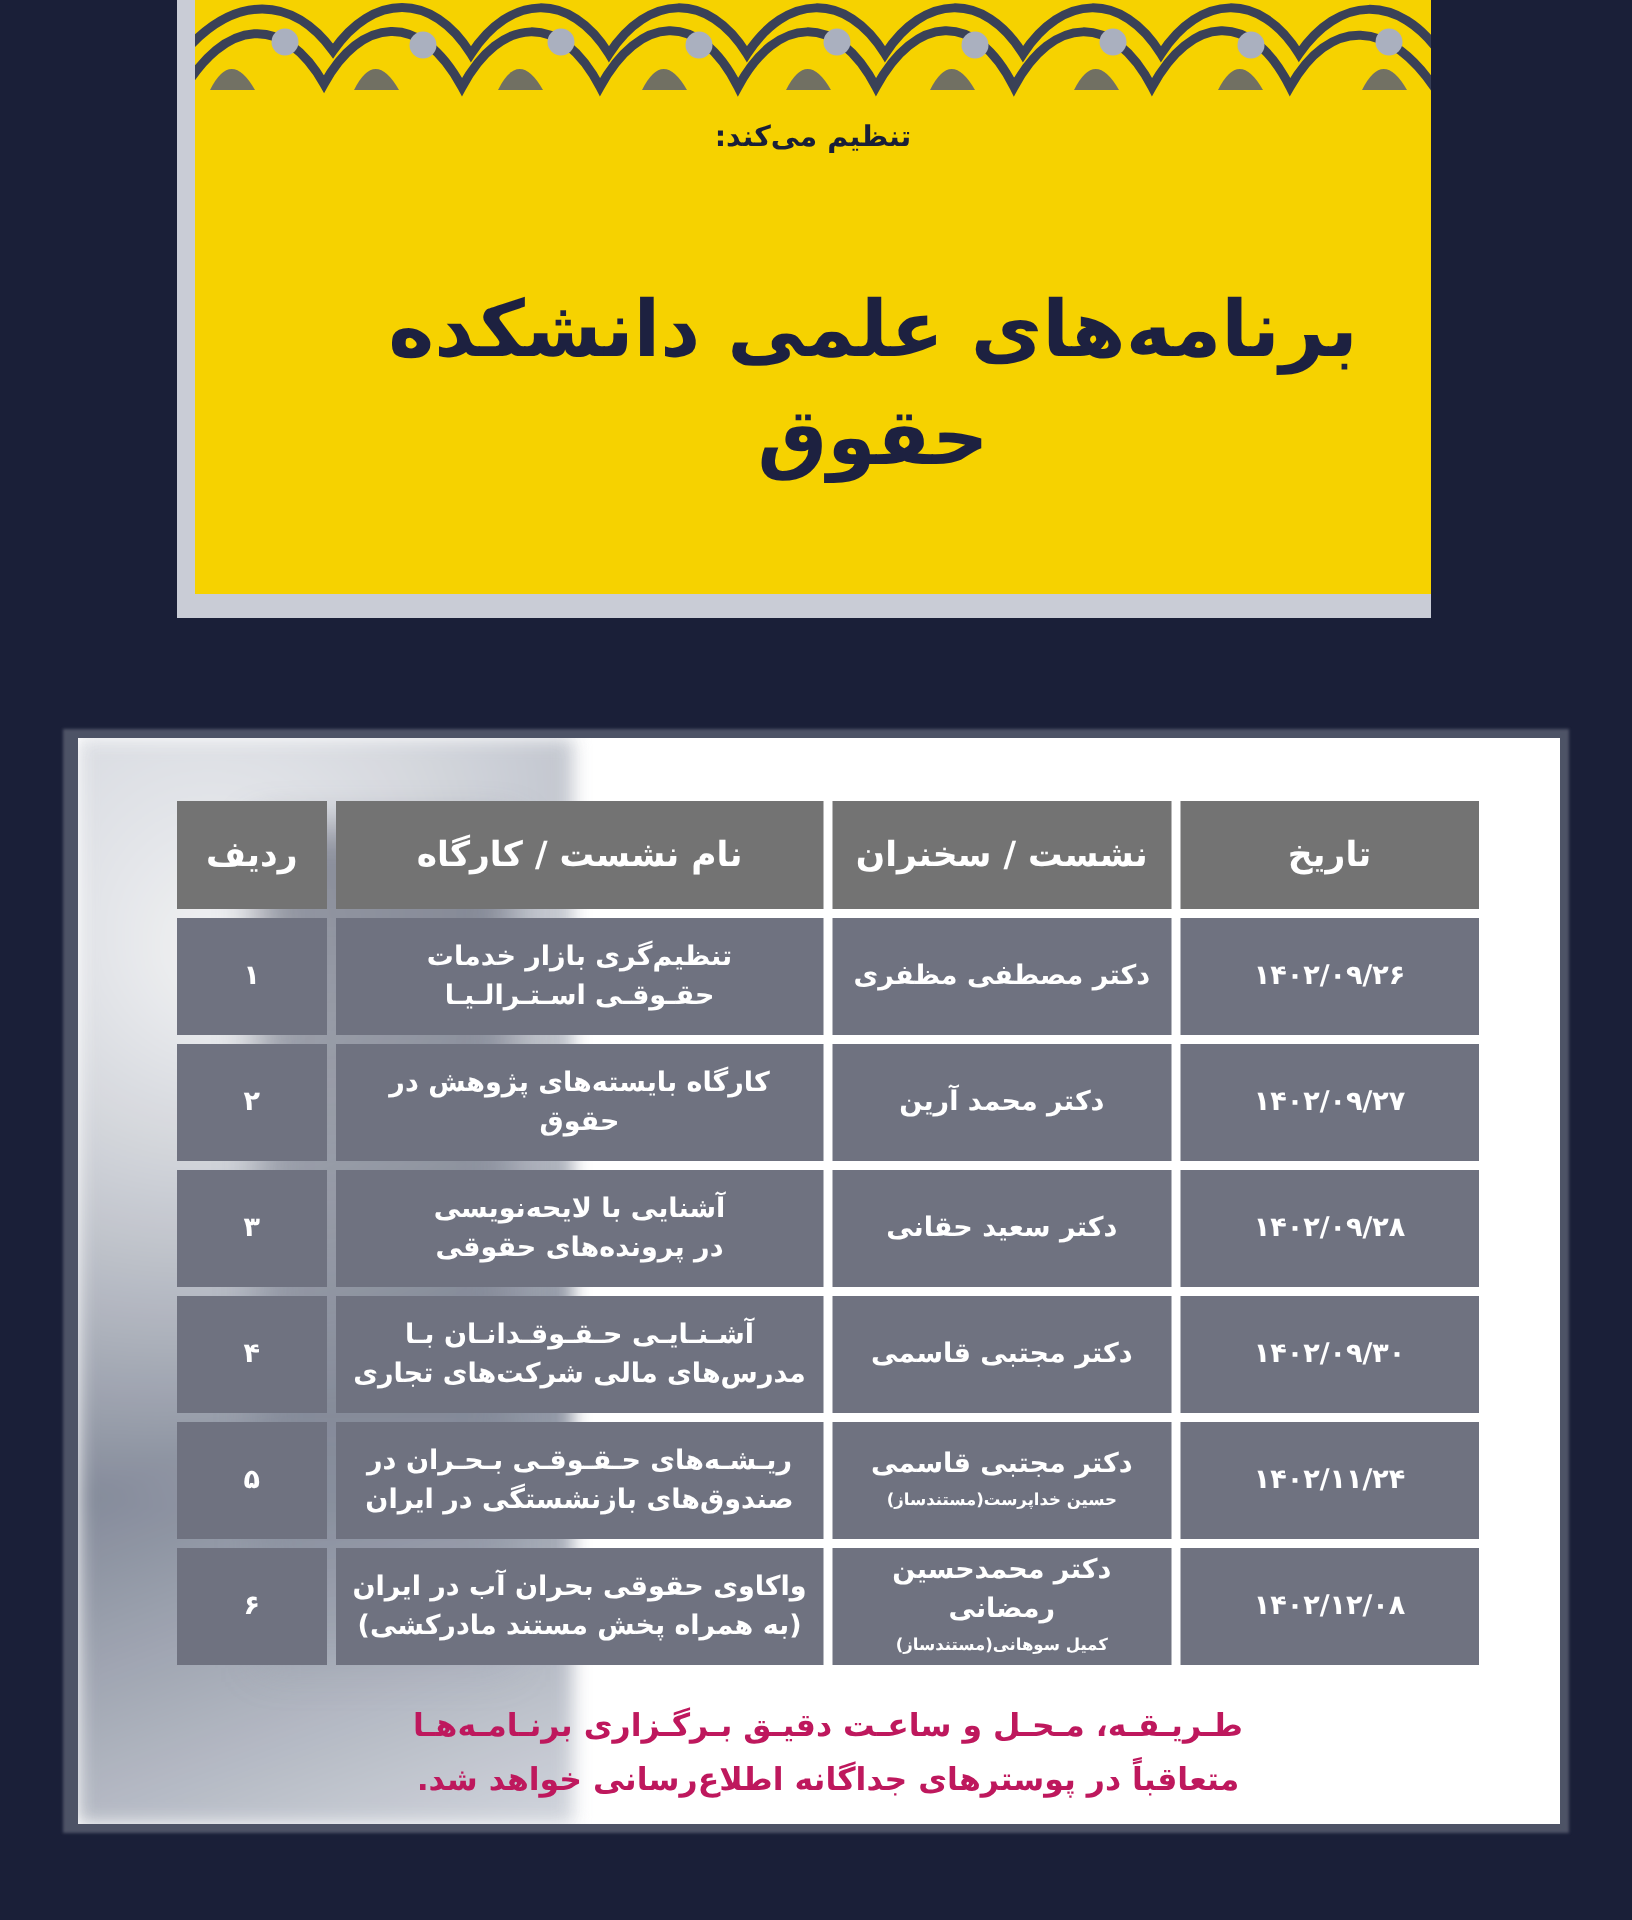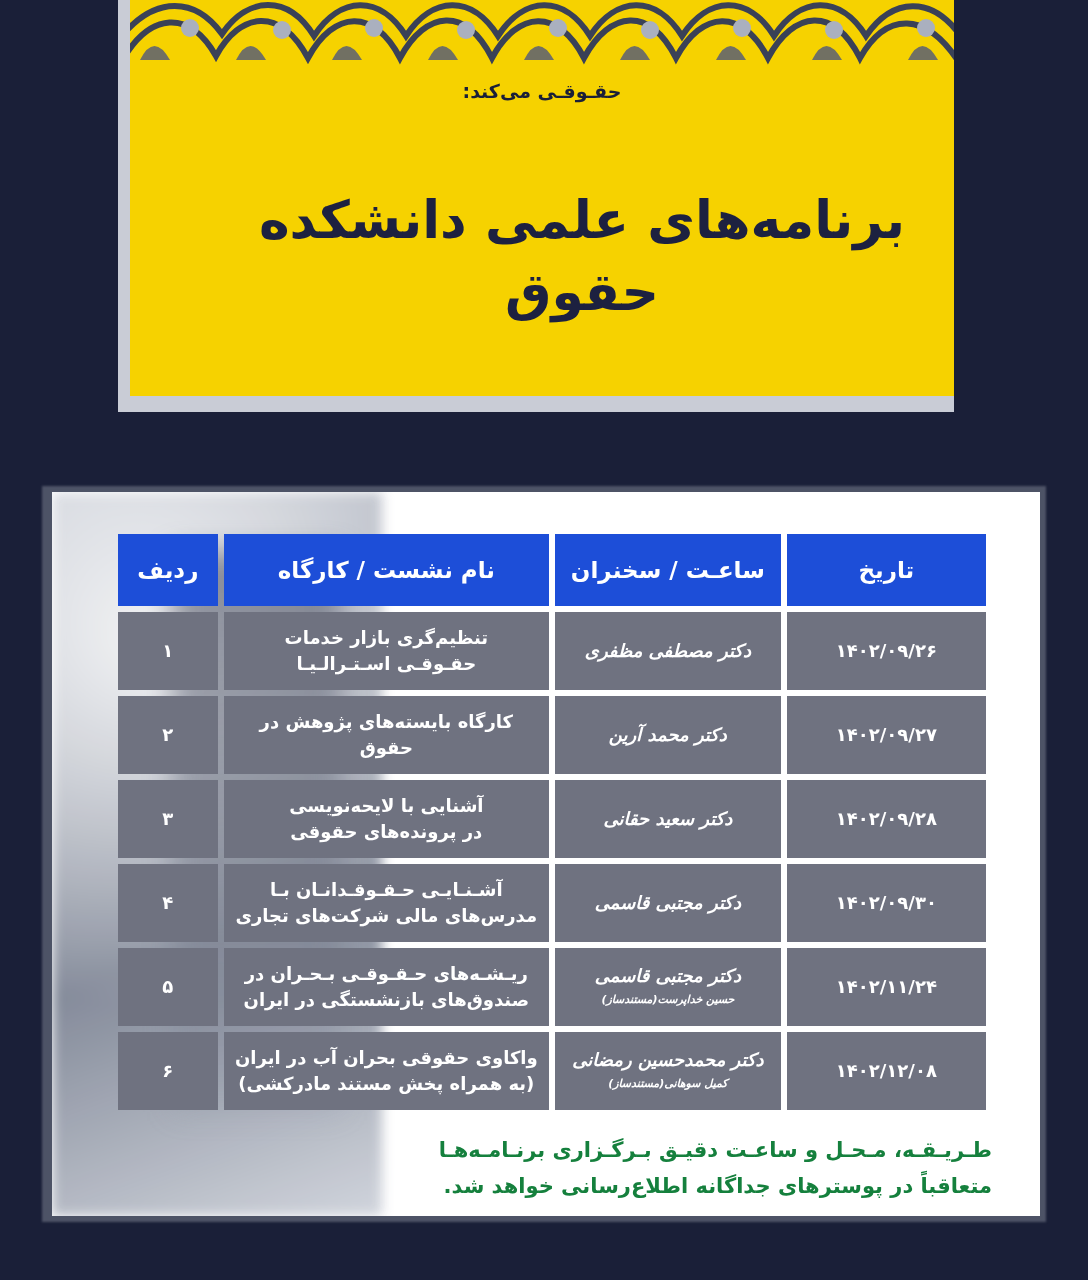--- a/index.html
+++ b/index.html
@@ -106,21 +106,21 @@
   
   table.schedule {
     position: absolute;
     right: 48px; top: 36px;
     width: 880px;
     border-collapse: separate;
     border-spacing: 6px 6px;
     direction: rtl;
   }
   table.schedule th {
-    background: #1d4ed8;
+    background: #737373;
     color: #ffffff;
     font-size: 23px;
     font-weight: bold;
     height: 72px;
     vertical-align: middle;
     text-align: center;
   }
   table.schedule td {
     background: #6f7280;
     color: #ffffff;
@@ -132,32 +132,32 @@
     line-height: 26px;
     padding: 2px 10px;
   }
   .col-row   { width: 98px; }
   .col-title { width: 320px; }
   .col-sp    { width: 222px; }
   .col-date  { width: 196px; }
 
   td.cell-row  { font-size: 22px; }
   td.cell-date { font-size: 21px; letter-spacing: 1px; }
-  td.cell-sp   { font-size: 19px; font-style: italic; }
+  td.cell-sp   { font-size: 19px; }
   td.cell-sp .sub { display:block; font-size: 11px; font-weight: bold; line-height: 22px; }
   td.cell-title .ln { display:block; }
 
   
   .footer-note {
     position: absolute;
     right: 48px; top: 640px;
     width: 880px;
     direction: rtl;
-    text-align: right;
-    color: #15803d;
+    text-align: center;
+    color: #be185d;
     font-size: 21px;
     font-weight: bold;
     line-height: 36px;
   }
 </style>
 </head>
 <body>
 
 <div class="poster">
 
@@ -191,39 +191,39 @@
           <path d="M394 60 q14 -28 30 0 z"></path>
             <path d="M490 60 q14 -28 30 0 z"></path>
           <path d="M586 60 q14 -28 30 0 z"></path>
             <path d="M682 60 q14 -28 30 0 z"></path>
           <path d="M778 60 q14 -28 30 0 z"></path>
         </g>
       </svg>
     </div>
 
     <div class="header-lines">
-      <div class="hline small">حقـوقـی می‌کند:</div>
+      <div class="hline small">تنظیم می‌کند:</div>
     </div>
 
     <div class="header-title">
       <span class="t1">برنامه‌های علمی دانشکده حقوق</span>
     </div>
   </div>
 
   <div class="card-shadow"></div>
 
   <div class="card">
     <div class="card-photo"></div>
     <div class="card-photo2"></div>
 
     <table class="schedule">
       <thead>
         <tr>
           <th class="col-date">تاریخ</th>
-          <th class="col-sp">ساعـت / سخنران</th>
+          <th class="col-sp">نشست / سخنران</th>
           <th class="col-title">نام نشست / کارگاه</th>
           <th class="col-row">ردیف</th>
         </tr>
       </thead>
       <tbody>
         <tr>
           <td class="cell-date">۱۴۰۲/۰۹/۲۶</td>
           <td class="cell-sp">
             <span>دکتر مصطفی مظفری</span>
           </td>

